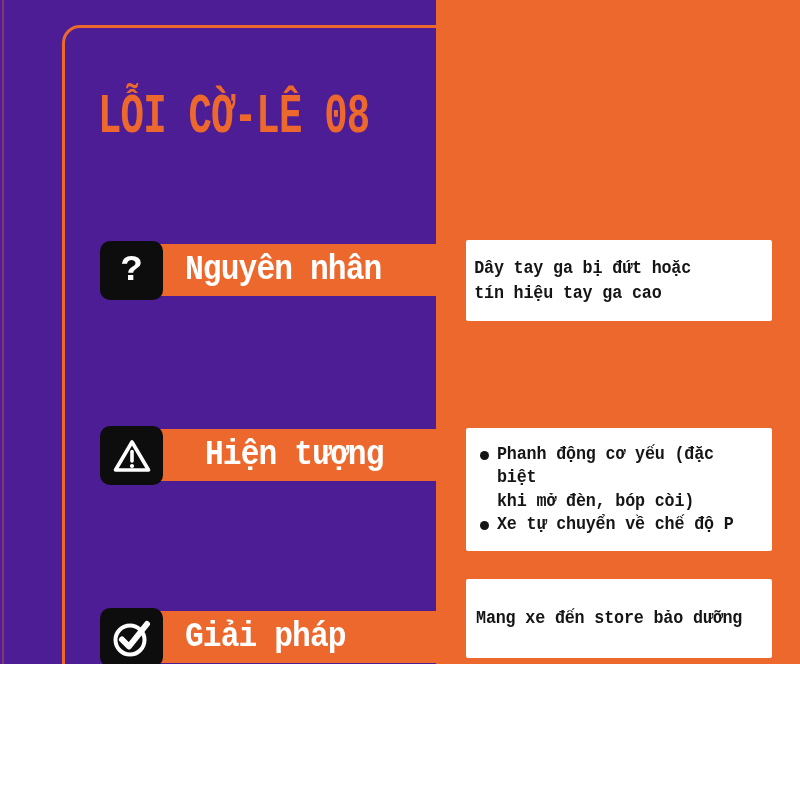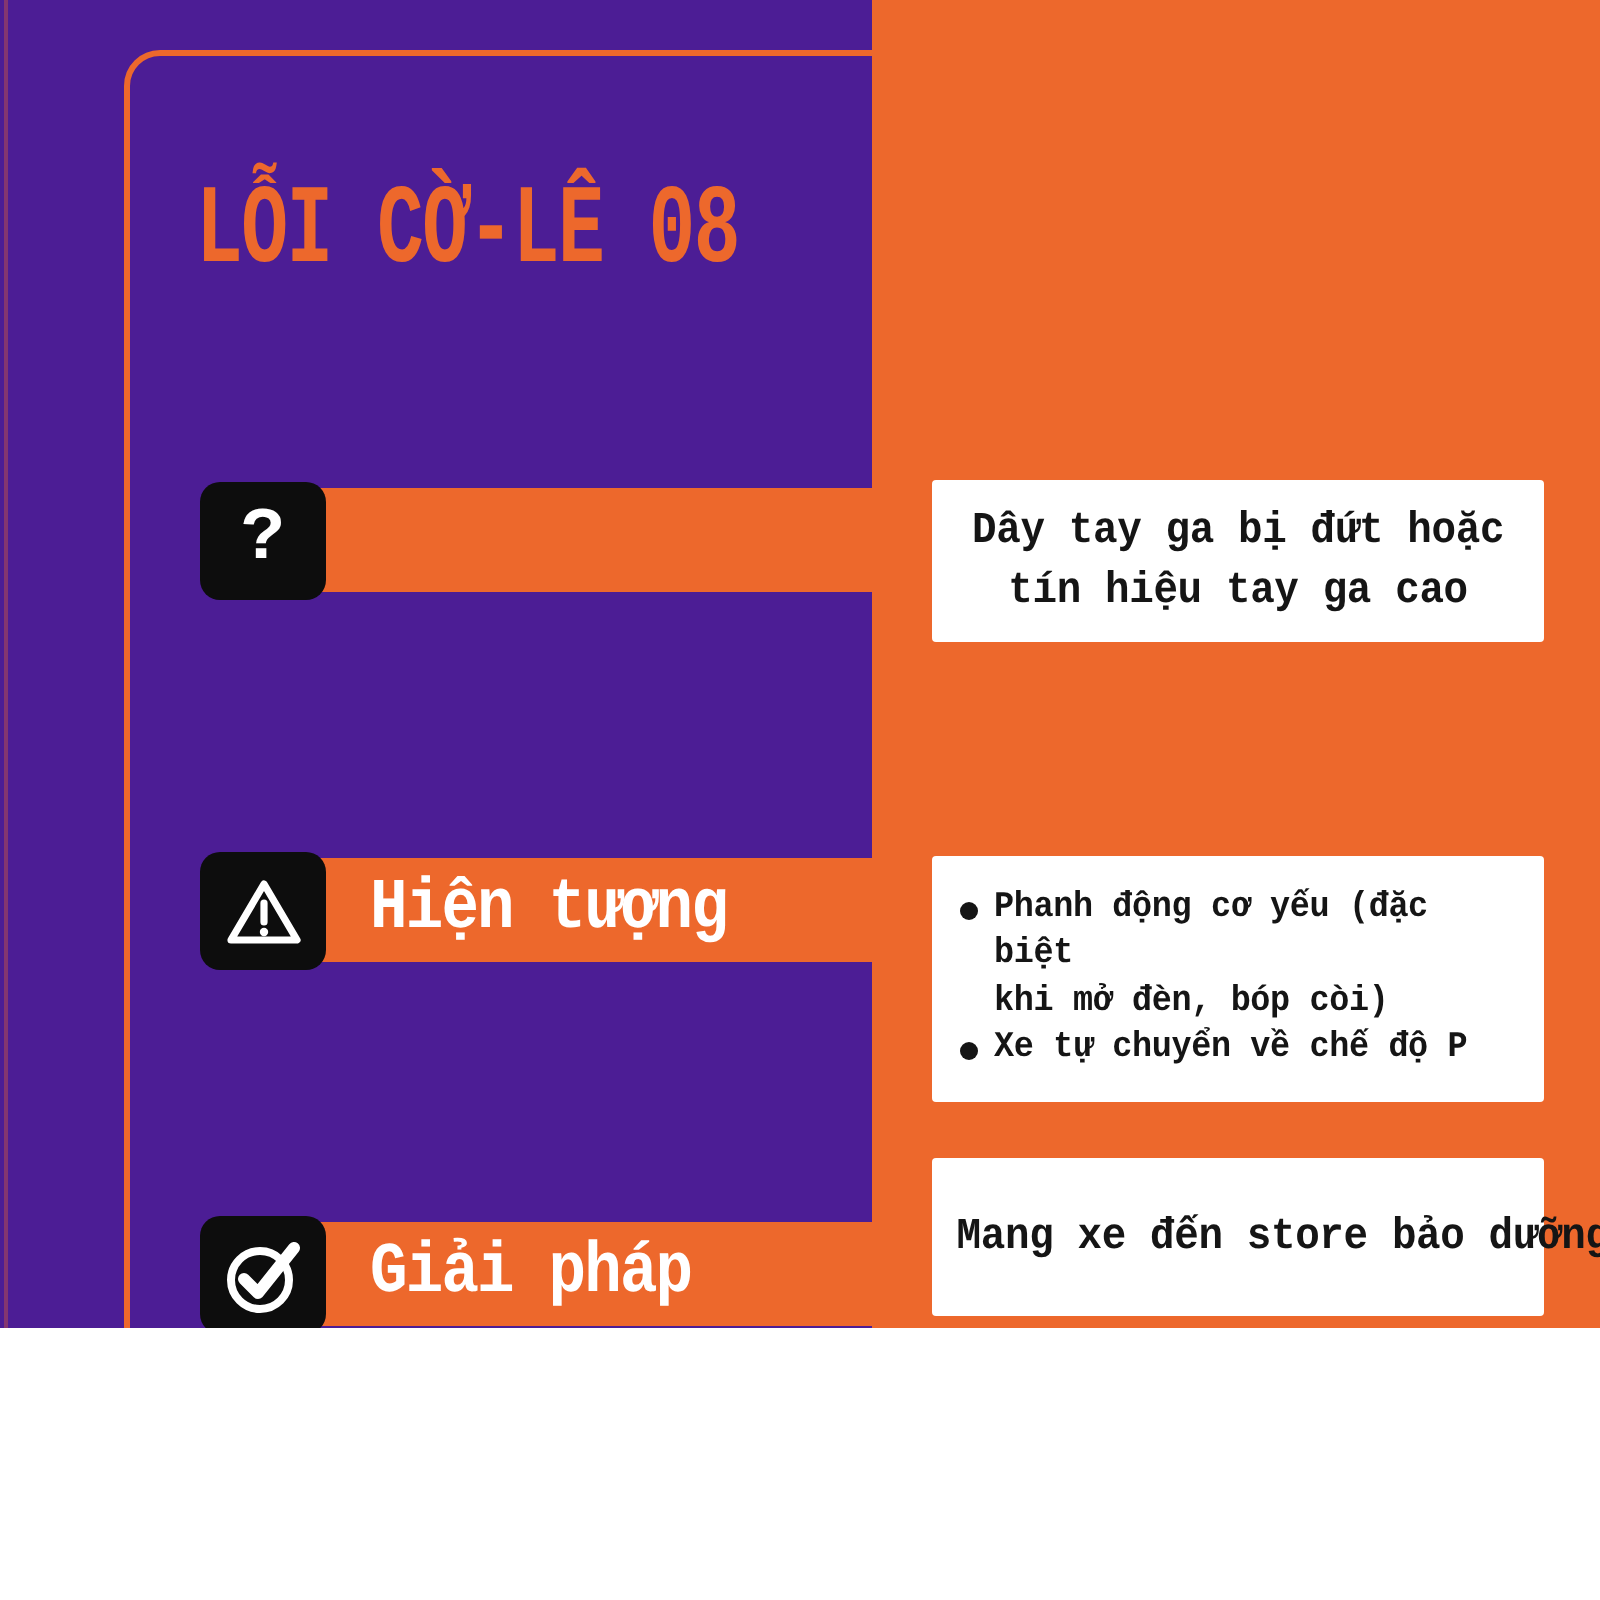--- a/index.html
+++ b/index.html
@@ -69,21 +69,21 @@
     transform:scale(0.92,1.05);transform-origin:left center;
   }
   .q-glyph{color:#ffffff;font-size:37px;font-weight:bold;line-height:1;}
   
   .content-box{
     position:absolute;left:466px;width:306px;background:#ffffff;
     display:flex;flex-direction:column;justify-content:center;
     border-radius:2px;
   }
   .content-text{
-    text-align:center;font-size:22px;font-weight:bold;color:#151515;
+    text-align:left;font-size:18px;font-weight:bold;color:#151515;
     letter-spacing:-0.2px;line-height:1.35;
   }
   .content-text span{
     display:inline-block;white-space:pre-line;
     transform:scale(0.93,1);transform-origin:center center;
   }
   .bullets{display:flex;flex-direction:column;padding:0 10px 0 14px;}
   .bullet{display:flex;align-items:flex-start;}
   .bullet-dot{
     width:9px;height:9px;border-radius:50%;background:#151515;
@@ -111,36 +111,39 @@
 
   <div class="title">
     <span>LỖI CỜ-LÊ 08</span>
   </div>
 
 
   <div class="row-bar" style="top:244px;"></div>
   <div class="icon-box" style="top:241px;">
     <span class="q-glyph">?</span>
   </div>
+  <div class="row-label" style="top:244px;">
+    <span>Nguyên nhân</span>
+  </div>
   <div class="content-box" style="top:240px;height:81px;">
     <div class="content-text">
       <span>Dây tay ga bị đứt hoặc
 tín hiệu tay ga cao</span>
     </div>
   </div>
 
   <div class="row-bar" style="top:429px;"></div>
   <div class="icon-box" style="top:426px;">
     <svg width="44" height="42" viewBox="0 0 44 42">
       <path d="M22 7 L38.5 35 H5.5 Z" fill="none" stroke="#ffffff" stroke-width="3.6" stroke-linejoin="round"></path>
       <line x1="22" y1="16.5" x2="22" y2="26" stroke="#ffffff" stroke-width="3.6" stroke-linecap="round"></line>
       <circle cx="22" cy="31" r="2.1" fill="#ffffff"></circle>
     </svg>
   </div>
-  <div class="row-label" style="top:429px;">
+  <div class="row-label" style="top:429px;margin-left:20px;">
     <span>Hiện tượng</span>
   </div>
   <div class="content-box" style="top:428px;height:123px;">
     <div class="bullets">
       <div class="bullet">
         <span class="bullet-dot"></span>
         <span class="bullet-text">Phanh động cơ yếu (đặc biệt
 khi mở đèn, bóp còi)</span>
       </div>
       <div class="bullet">

